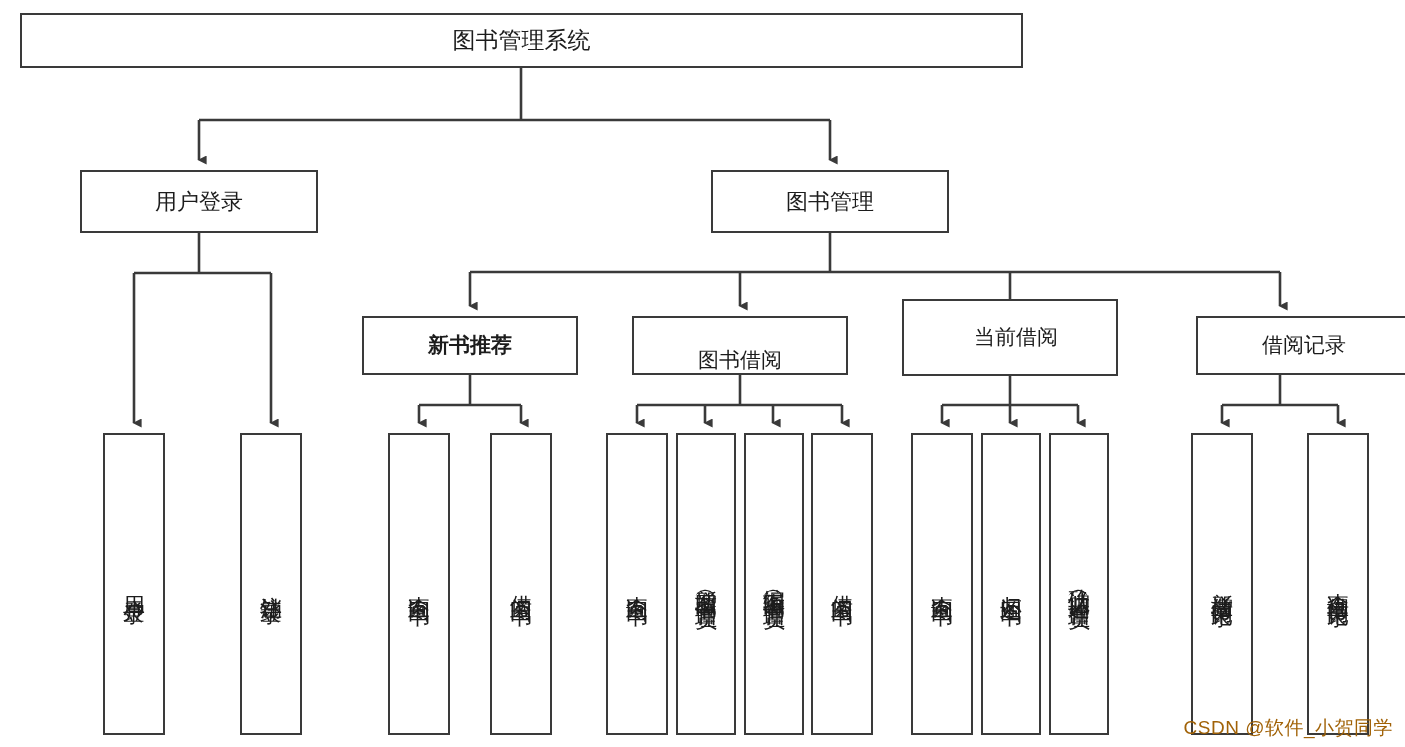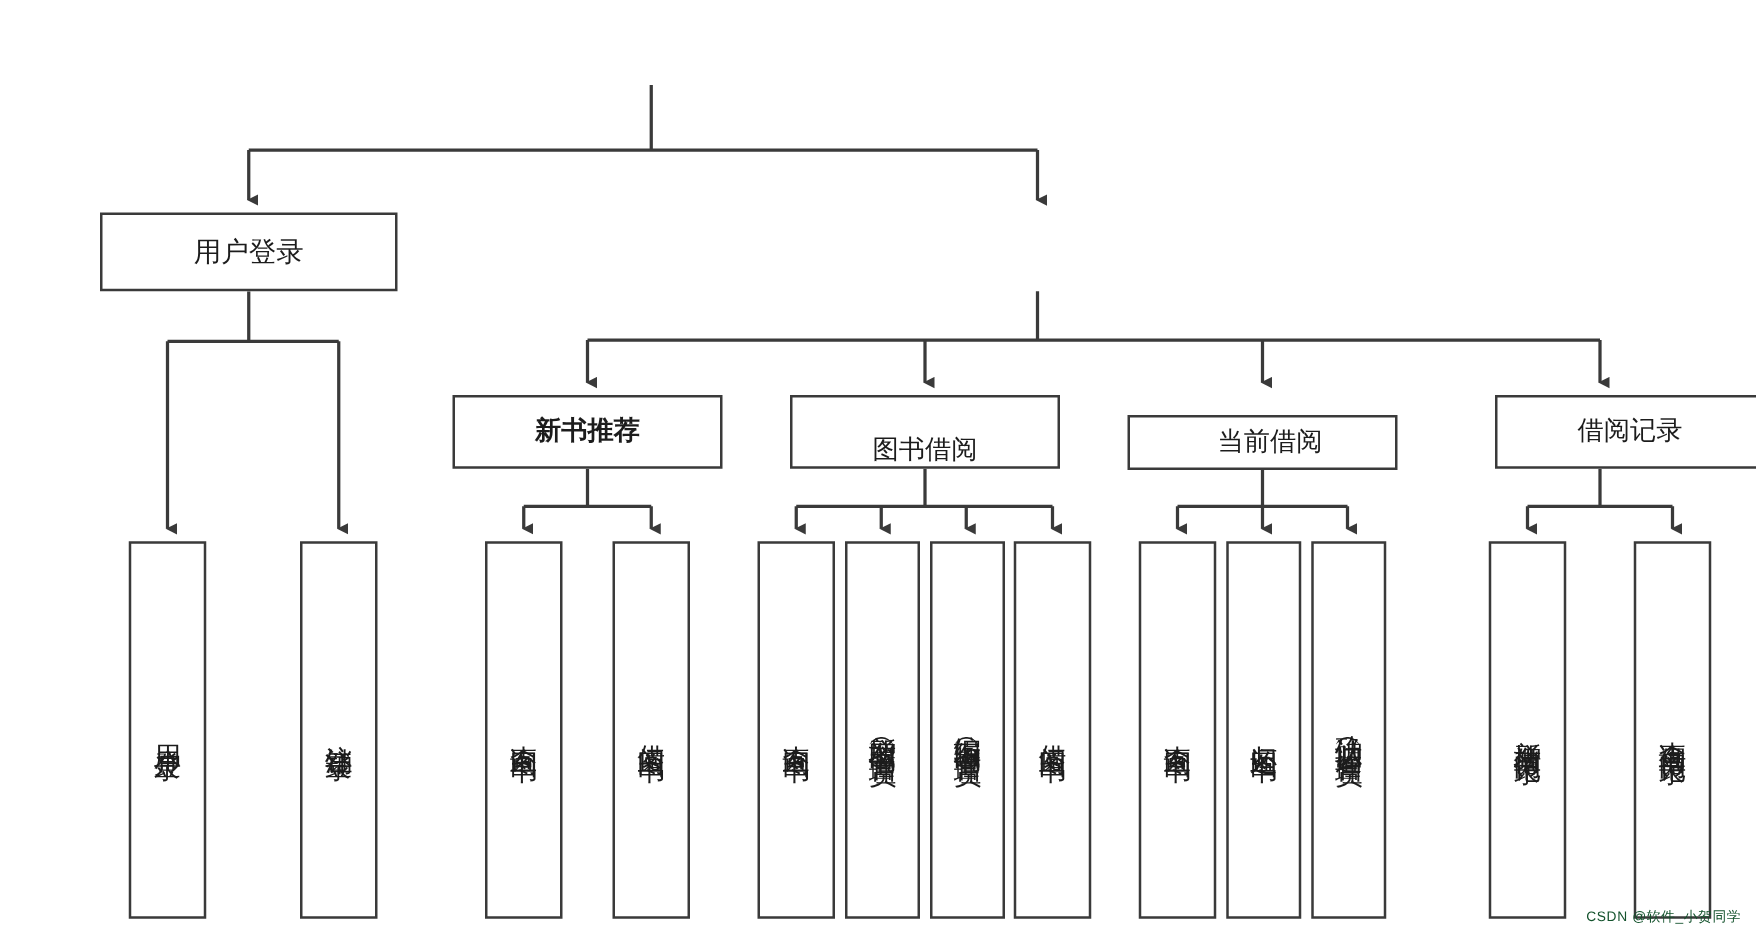--- a/index.html
+++ b/index.html
@@ -60,22 +60,22 @@
     font-size: 22px;
     letter-spacing: 3px;
     line-height: 1;
     white-space: nowrap;
     max-height: 100%;
   }
   .watermark {
     position: absolute;
     right: 12px;
     bottom: 6px;
-    font-size: 11px;
-    color: #14532d;
+    font-size: 19px;
+    color: #a16207;
     letter-spacing: 0.5px;
     z-index: 5;
     white-space: nowrap;
   }
 </style>
 </head>
 <body>
 
 <div id="canvas">
 
@@ -127,32 +127,38 @@
       <path d="M1010,405 L1010,423" marker-end="url(#arrow)"></path>
       <path d="M1078,405 L1078,423" marker-end="url(#arrow)"></path>
 
       <path d="M1280,375 L1280,405"></path>
       <path d="M1222,405 L1338,405"></path>
       <path d="M1222,405 L1222,423" marker-end="url(#arrow)"></path>
       <path d="M1338,405 L1338,423" marker-end="url(#arrow)"></path>
     </g>
   </svg>
 
+  <div class="node lvl0" style="left:20px; top:13px; width:1003px; height:55px;">
+    <span class="lbl">图书管理系统</span>
+  </div>
 
   <div class="node lvl1" style="left:80px; top:170px; width:238px; height:63px;">
     <span class="lbl">用户登录</span>
   </div>
+  <div class="node lvl1" style="left:711px; top:170px; width:238px; height:63px;">
+    <span class="lbl">图书管理</span>
+  </div>
 
   <div class="node lvl2" style="left:362px; top:316px; width:216px; height:59px;font-weight:bold;">
     <span class="lbl">新书推荐</span>
   </div>
   <div class="node lvl2" style="left:632px; top:316px; width:216px; height:59px;align-items:flex-end;">
     <span class="lbl">图书借阅</span>
   </div>
-  <div class="node lvl2" style="left:902px; top:332px; width:216px; height:44px;padding-left:12px;">
+  <div class="node lvl2" style="left:902px; top:299px; width:216px; height:77px;padding-left:12px;">
     <span class="lbl">当前借阅</span>
   </div>
   <div class="node lvl2" style="left:1196px; top:316px; width:216px; height:59px;">
     <span class="lbl">借阅记录</span>
   </div>
 
   <div class="node leaf" style="left:103px; top:433px; width:62px; height:302px;">
     <span class="lbl">用户登录</span>
   </div>
   <div class="node leaf" style="left:240px; top:433px; width:62px; height:302px;">

